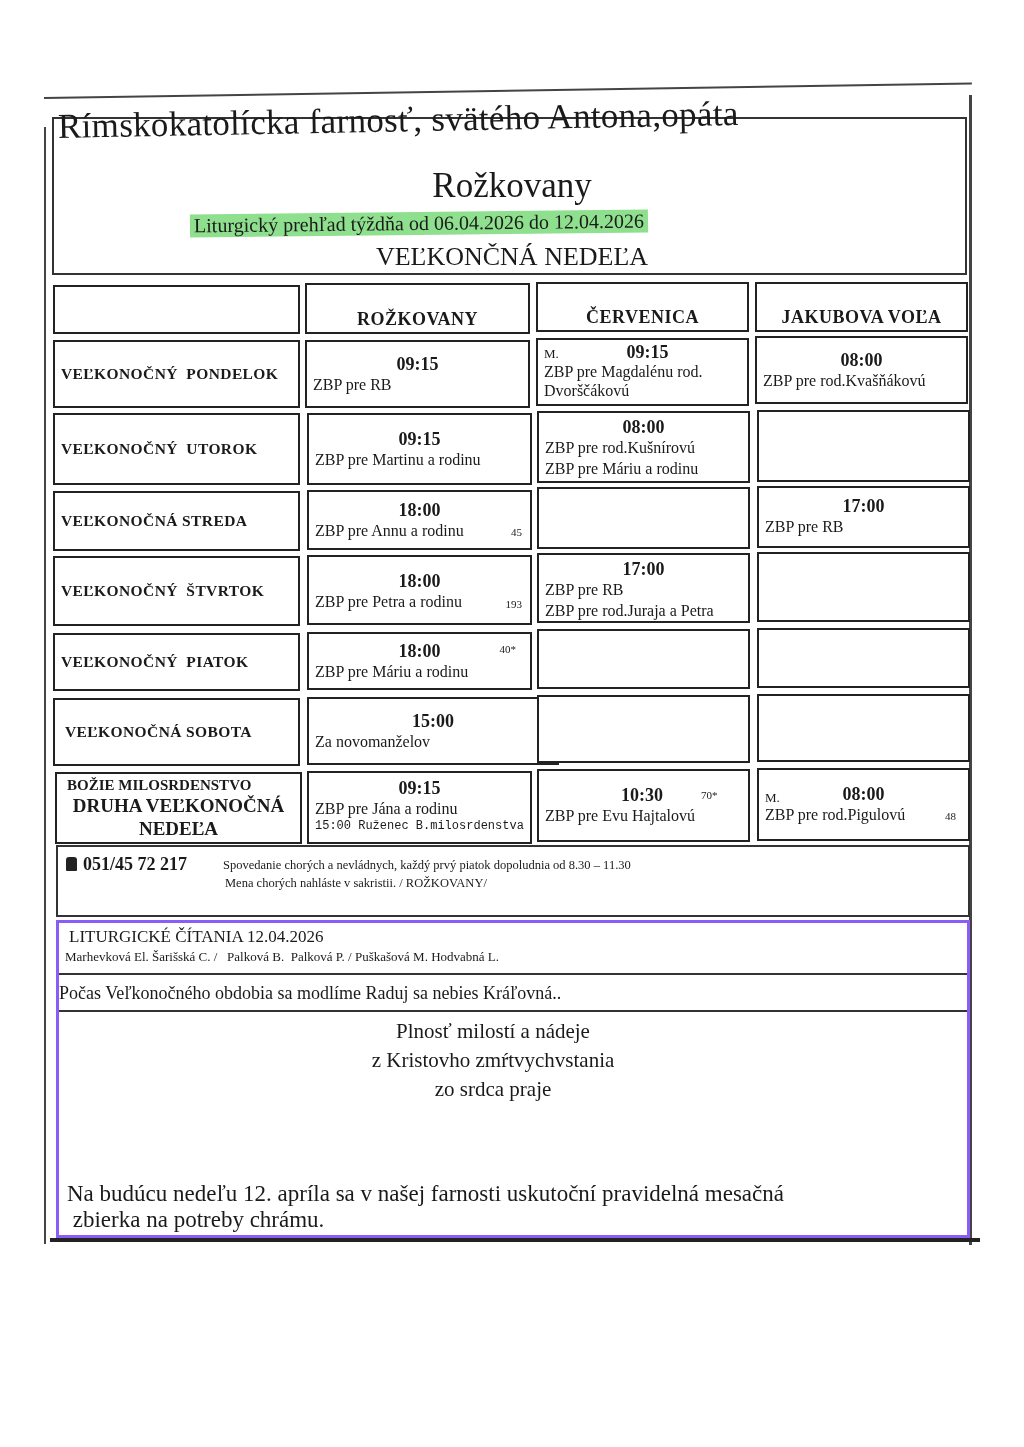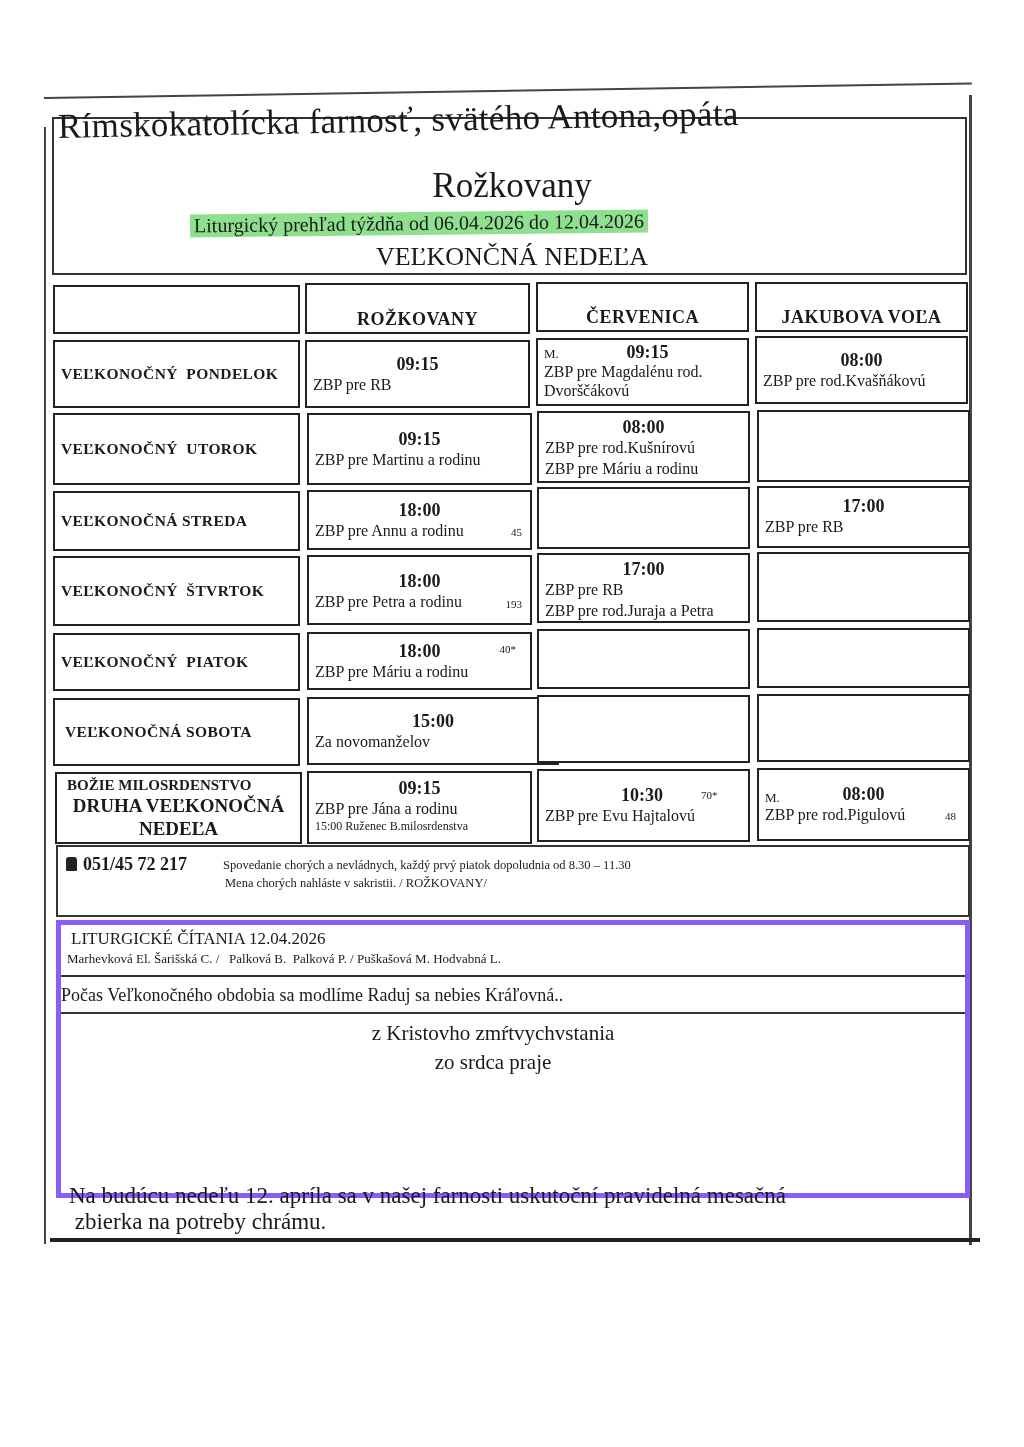--- a/index.html
+++ b/index.html
@@ -27,30 +27,30 @@
 
   
   .cell {
     position: absolute; border: 2px solid #222; box-sizing: border-box; background: #fff;
   }
   .colhead { font-weight: bold; font-size: 18px; text-align: center; letter-spacing: 0.5px; }
   .colhead span { position: absolute; left: 0; right: 0; bottom: 2px; }
   .daylabel { font-weight: bold; font-size: 15.5px; display: flex; align-items: center; padding-left: 6px; letter-spacing: 0.4px; }
   .time { font-weight: bold; font-size: 18px; text-align: center; line-height: 20px; }
   .intent { font-size: 16px; padding-left: 6px; line-height: 21px; white-space: nowrap; }
-  .small { font-size: 12px; }
+  .small { font-size: 12px; font-family: Liberation Mono, monospace; }
   .note { position: absolute; font-size: 11px; }
   .mlabel { position: absolute; left: 6px; top: 6px; font-size: 13px; }
 
   .info-box { position: absolute; left: 56px; top: 845px; width: 914px; height: 72px; border: 2px solid #333; box-sizing: border-box; }
   .phone { position: absolute; left: 8px; top: 7px; font-weight: bold; font-size: 18px; }
   .phone-icon { display: inline-block; width: 11px; height: 14px; background: #222; border-radius: 3px 3px 1px 1px; margin-right: 6px; vertical-align: -1px; }
   .info-text { position: absolute; left: 165px; top: 9px; font-size: 12.5px; line-height: 18px; }
 
-  .read-box { position: absolute; left: 56px; top: 920px; width: 914px; height: 278px; border: 5px solid #8b5cf6; box-sizing: border-box; }
+  .read-box { position: absolute; left: 56px; top: 920px; width: 914px; height: 318px; border: 3px solid #8b5cf6; box-sizing: border-box; }
   .read-title { position: absolute; left: 10px; top: 4px; font-size: 17px; }
   .read-names { position: absolute; left: 6px; top: 26px; font-size: 13px; white-space: nowrap; }
   .hline { position: absolute; left: 0; right: 0; height: 2px; background: #333; }
   .prayer { position: absolute; left: 0; right: 0; top: 60px; font-size: 18px; }
   .wish { position: absolute; left: 0; right: 0; top: 94px; text-align: center; font-size: 21px; line-height: 29px; }
   .wish div { margin-left: -40px; }
   .collect { position: absolute; left: 8px; top: 258px; font-size: 23px; line-height: 26px; }
   .bottom-rule { position: absolute; left: 50px; top: 1238px; width: 930px; height: 4px; background: #222; }
 </style>
 </head>
@@ -191,20 +191,21 @@
   </div>
 </div>
 
 <div class="read-box lib">
   <div class="read-title">LITURGICKÉ ČÍTANIA  12.04.2026</div>
   <div class="read-names" style="white-space:pre">Marhevková El. Šarišská C. /   Palková B.  Palková P. / Puškašová M. Hodvabná L.</div>
   <div class="hline" style="top:50px;"></div>
   <div class="prayer">Počas Veľkonočného obdobia sa modlíme Raduj sa nebies Kráľovná..</div>
   <div class="hline" style="top:87px;"></div>
   <div class="wish">
+    <div>Plnosť milostí a nádeje</div>
     <div>z Kristovho zmŕtvychvstania</div>
     <div>zo srdca praje</div>
   </div>
   <div class="collect">
     <div>Na budúcu nedeľu 12. apríla sa v našej farnosti uskutoční pravidelná mesačná</div>
     <div style="white-space:pre"> zbierka na potreby chrámu.</div>
   </div>
 </div>
 <div class="bottom-rule"></div>
 

